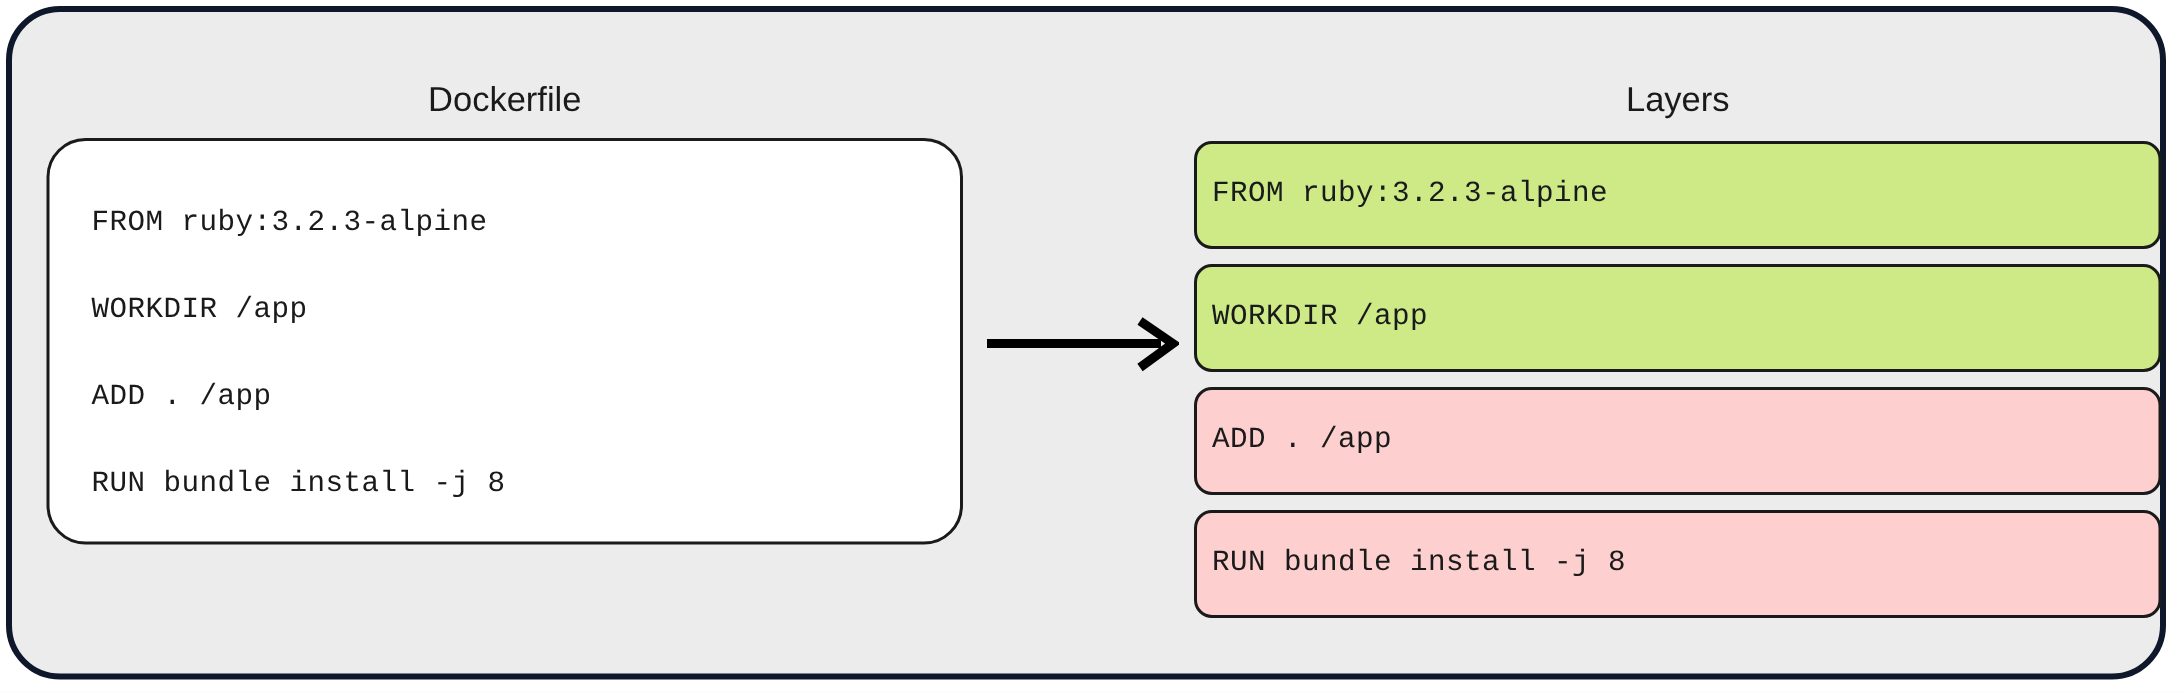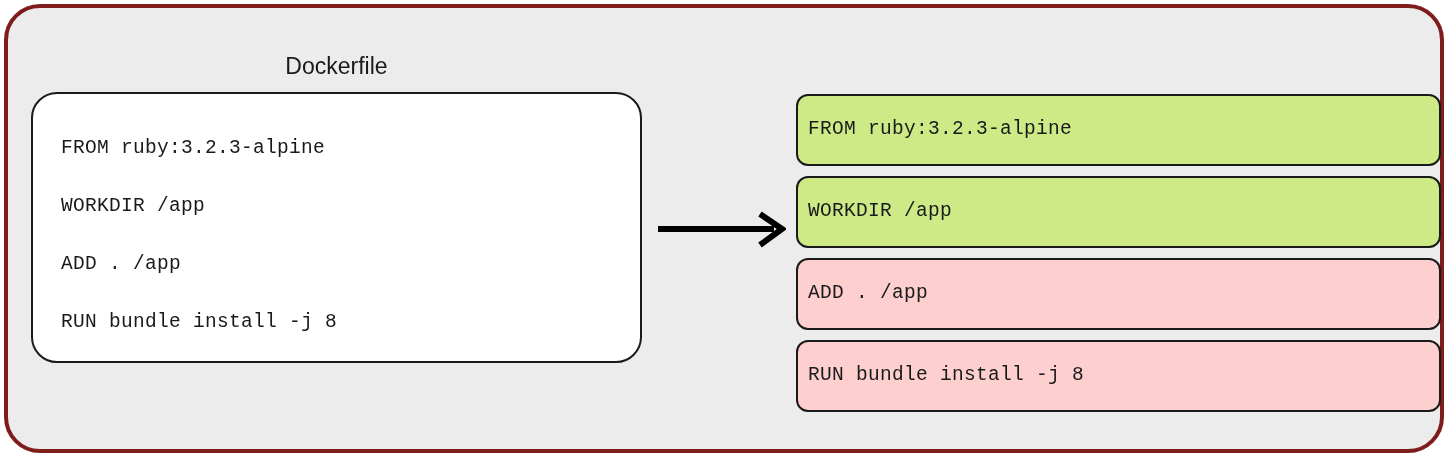--- a/index.html
+++ b/index.html
@@ -20,21 +20,21 @@
 
   
   .outer-panel {
     position: absolute;
     left: 4px;
     top: 4px;
     width: 1440px;
     height: 449px;
     box-sizing: border-box;
     background: #ececec;
-    border: 4px solid #7f1d1d;
+    border: 4px solid #0f172a;
     border-radius: 36px;
   }
 
   
   .col-title {
     position: absolute;
     font-family: "Liberation Sans", sans-serif;
     font-size: 23px;
     font-weight: 400;
     color: #1a1a1a;
@@ -123,20 +123,21 @@
 </style>
 </head>
 <body>
 
 <div id="canvas">
 
   <div class="outer-panel">
 
     <div class="col-title" id="title-dockerfile">Dockerfile</div>
 
+    <div class="col-title" id="title-layers">Layers</div>
 
     <div class="dockerfile-card">
       <div class="code-line">FROM ruby:3.2.3-alpine</div>
       <div class="code-line">WORKDIR /app</div>
       <div class="code-line">ADD . /app</div>
       <div class="code-line">RUN bundle install -j 8</div>
     </div>
 
     <div class="arrow-wrap">
       <svg width="130" height="42" viewBox="0 0 130 42" xmlns="http://www.w3.org/2000/svg">

